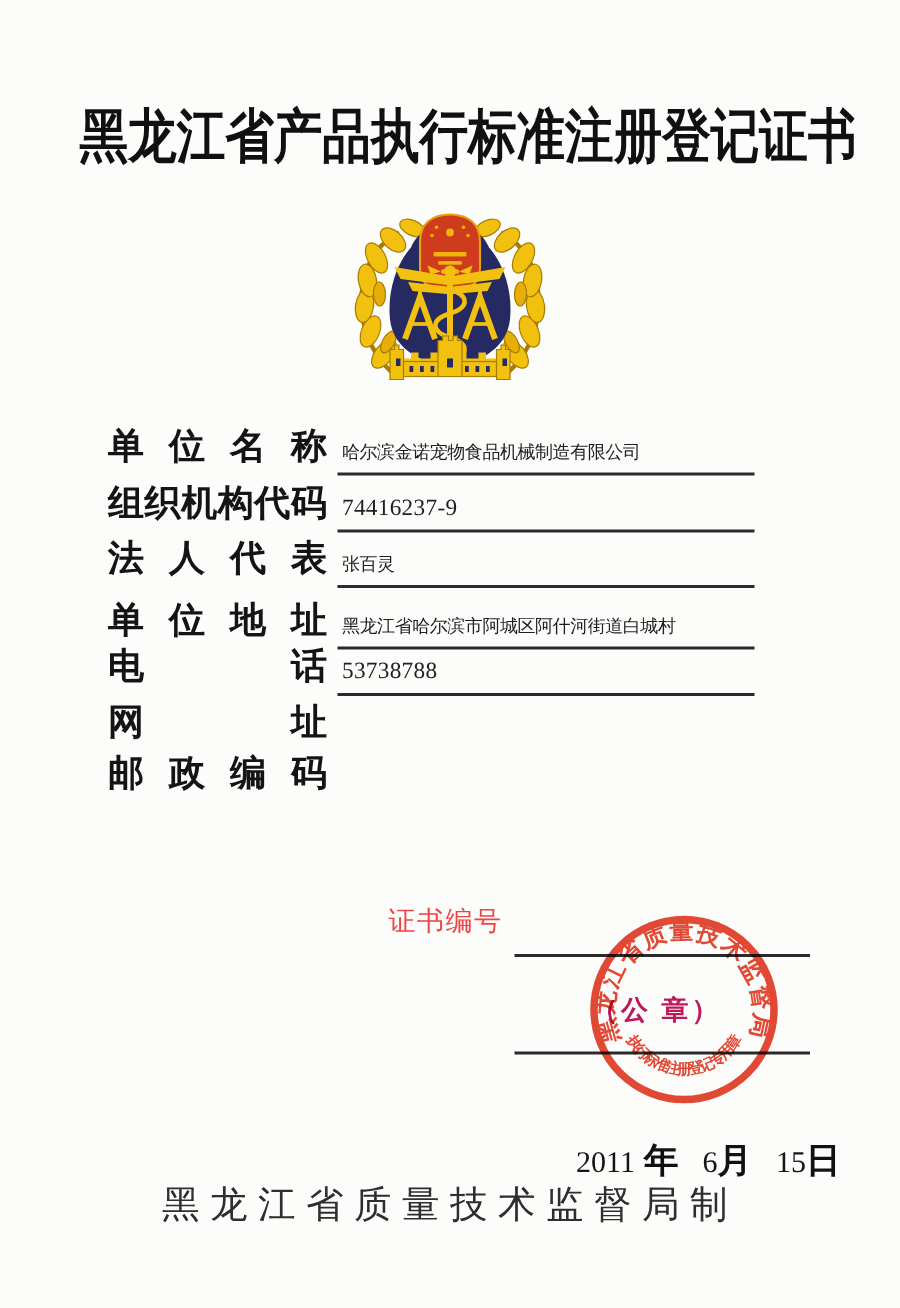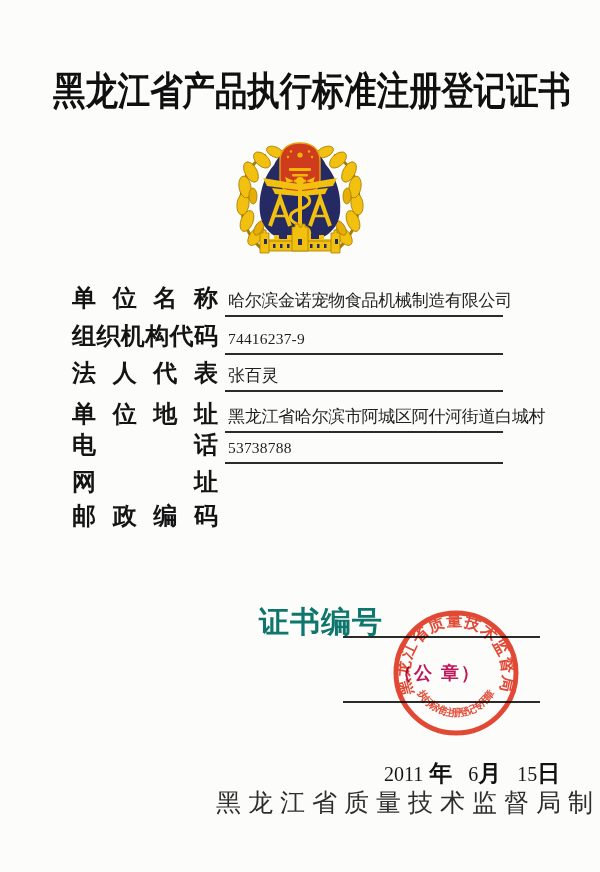--- a/index.html
+++ b/index.html
@@ -26,40 +26,40 @@
   .field-label{
     position:absolute;left:72px;width:146px;top:2px;
     display:flex;justify-content:space-between;
     font-family:"Liberation Sans","DejaVu Sans",sans-serif;
     font-weight:700;font-size:24px;line-height:26px;color:#141414;
     white-space:nowrap;
   }
   .field-value{
     position:absolute;left:225px;width:275px;top:0;height:32px;
     border-bottom:2px solid var(--line);
-    font-size:17px;line-height:36px;white-space:pre;overflow:visible;
+    font-size:12px;line-height:36px;white-space:pre;overflow:visible;
     padding-left:3px;letter-spacing:-0.3px;color:#1f1f1f;
   }
   .field-value.latin{font-size:15.5px;letter-spacing:0.2px;}
   
   .b-label{
     position:absolute;font-family:"Liberation Sans","DejaVu Sans",sans-serif;
-    font-weight:700;font-size:30px;color:#0f766e;letter-spacing:1px;white-space:nowrap;
+    font-weight:400;font-size:18px;color:#ef4444;letter-spacing:1px;white-space:nowrap;
   }
   .b-line{position:absolute;left:343px;width:197px;border-top:2px solid var(--line);}
   .seal-note{
     position:absolute;left:394px;top:661px;font-family:"Liberation Sans","DejaVu Sans",sans-serif;
     font-weight:700;font-size:18px;letter-spacing:2px;color:#be185d;white-space:nowrap;
   }
   .date-row{position:absolute;left:384px;top:722px;white-space:nowrap;margin-top:36px;}
   .date-row .num{font-size:20px;font-family:"Liberation Serif","DejaVu Serif",serif;color:#151515;}
   .date-row .unit{font-size:23px;font-weight:700;font-family:"Liberation Sans","DejaVu Sans",sans-serif;color:#111;}
   .g1{margin-left:6px;} .g2{margin-left:16px;}
   .footer{
-    position:absolute;left:0;top:786px;width:600px;text-align:right;
+    position:absolute;left:0;top:786px;width:600px;text-align:center;
     font-size:25px;letter-spacing:7px;color:#2e2e2e;white-space:nowrap;
     font-family:Liberation Sans, sans-serif;
   }
   .seal{position:absolute;left:386px;top:603px;width:140px;height:140px;
     mix-blend-mode:multiply;opacity:0.93;}
   .seal text{font-family:"Liberation Sans","DejaVu Sans",sans-serif;font-weight:700;}
 </style>
 </head>
 <body>
 

